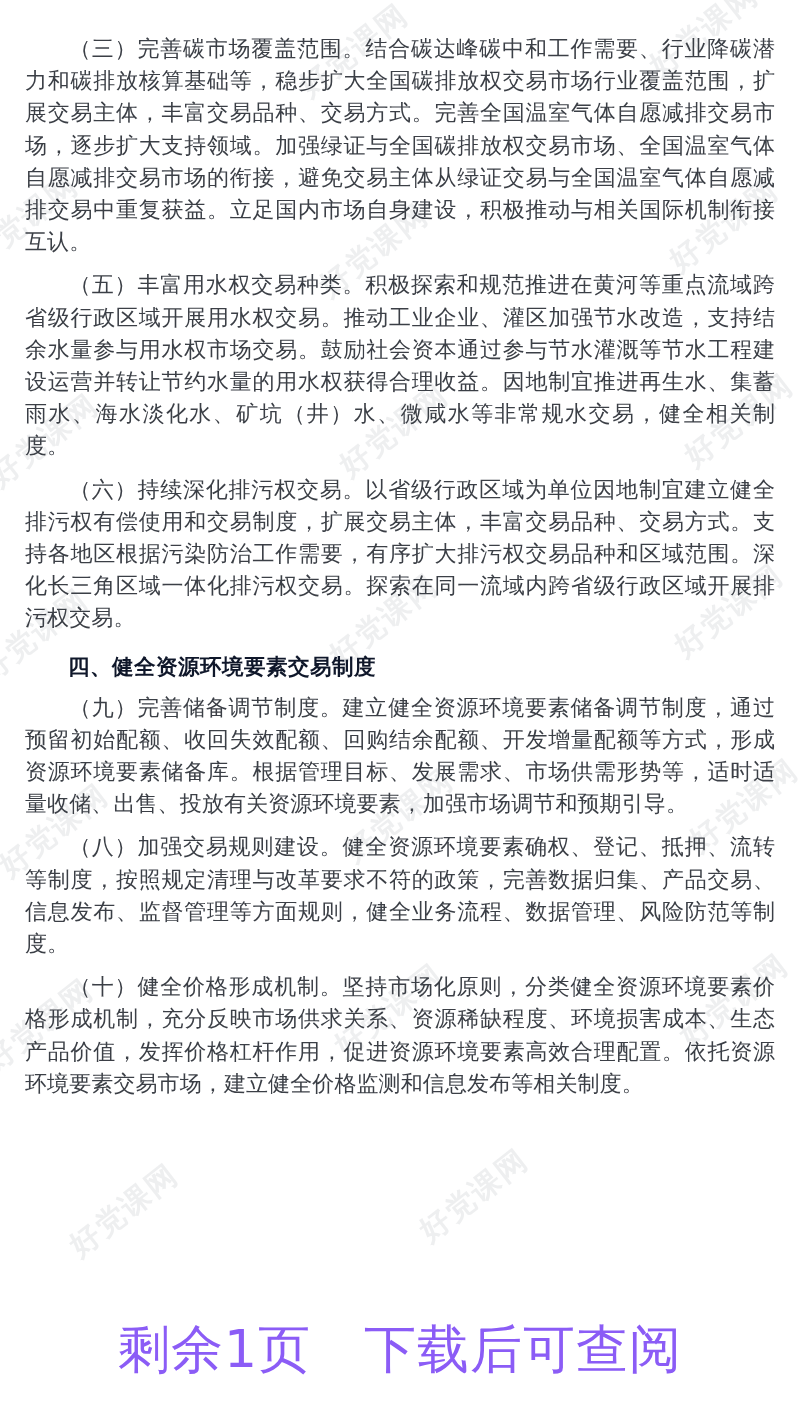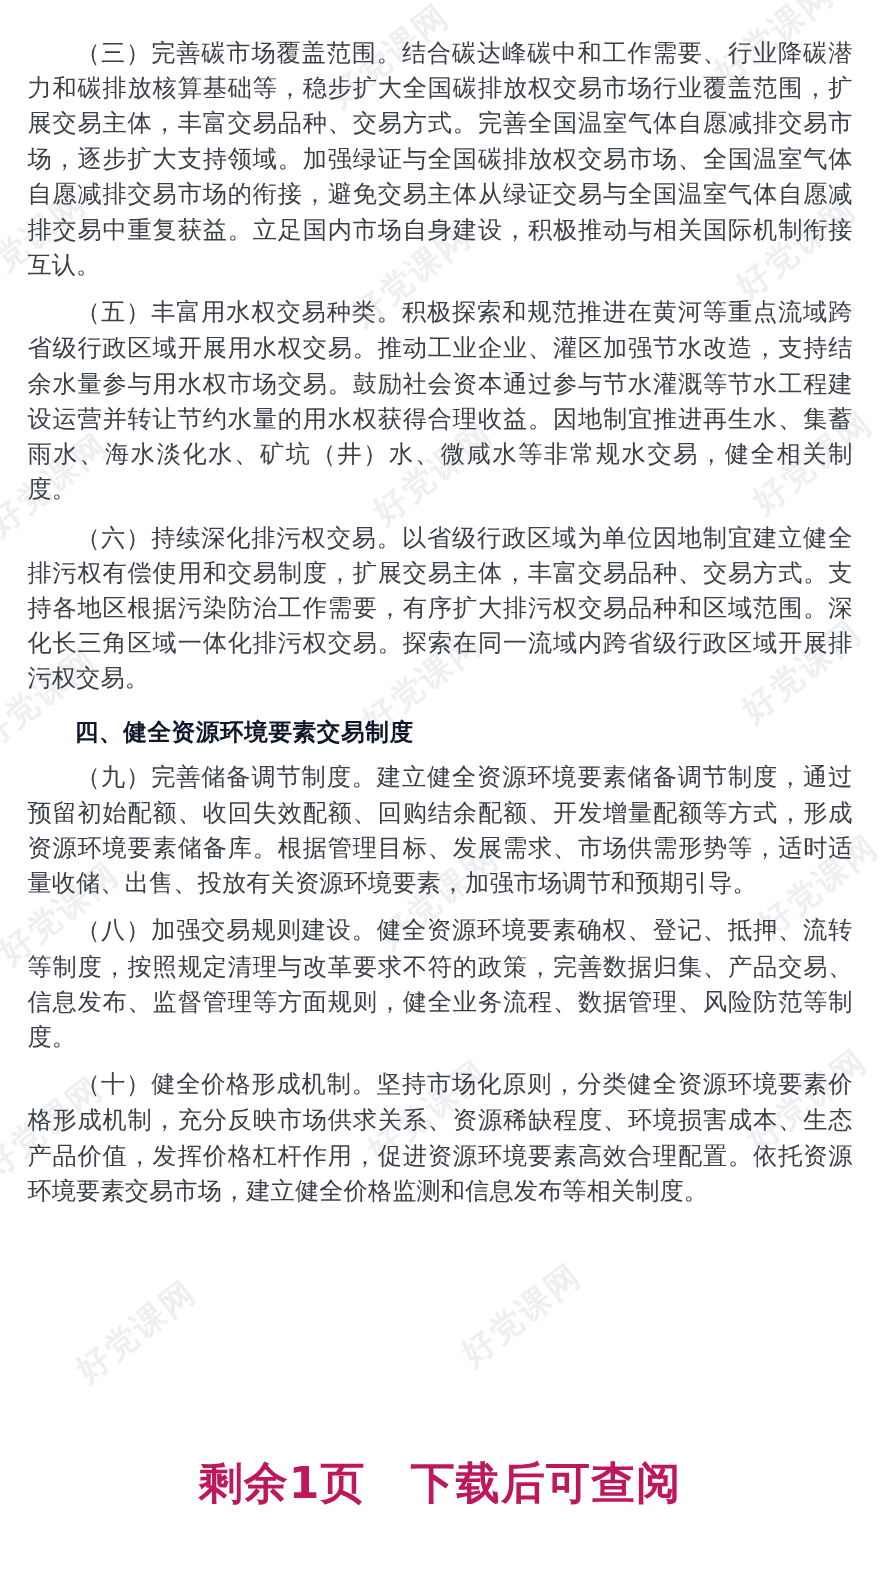--- a/index.html
+++ b/index.html
@@ -91,23 +91,23 @@
     width: 800px;
     height: 158px;
     background: #ffffff;
     z-index: 3;
     display: flex;
     align-items: center;
     justify-content: center;
   }
   .footer-text {
     font-family: "DejaVu Sans", "Liberation Sans", sans-serif;
-    font-weight: 700;
-    font-size: 40px;
-    color: #be185d;
+    font-weight: 400;
+    font-size: 52px;
+    color: #8b5cf6;
     letter-spacing: 1px;
     white-space: pre;
     line-height: 1;
   }
 </style>
 </head>
 <body>
 
 <div id="page">
 

